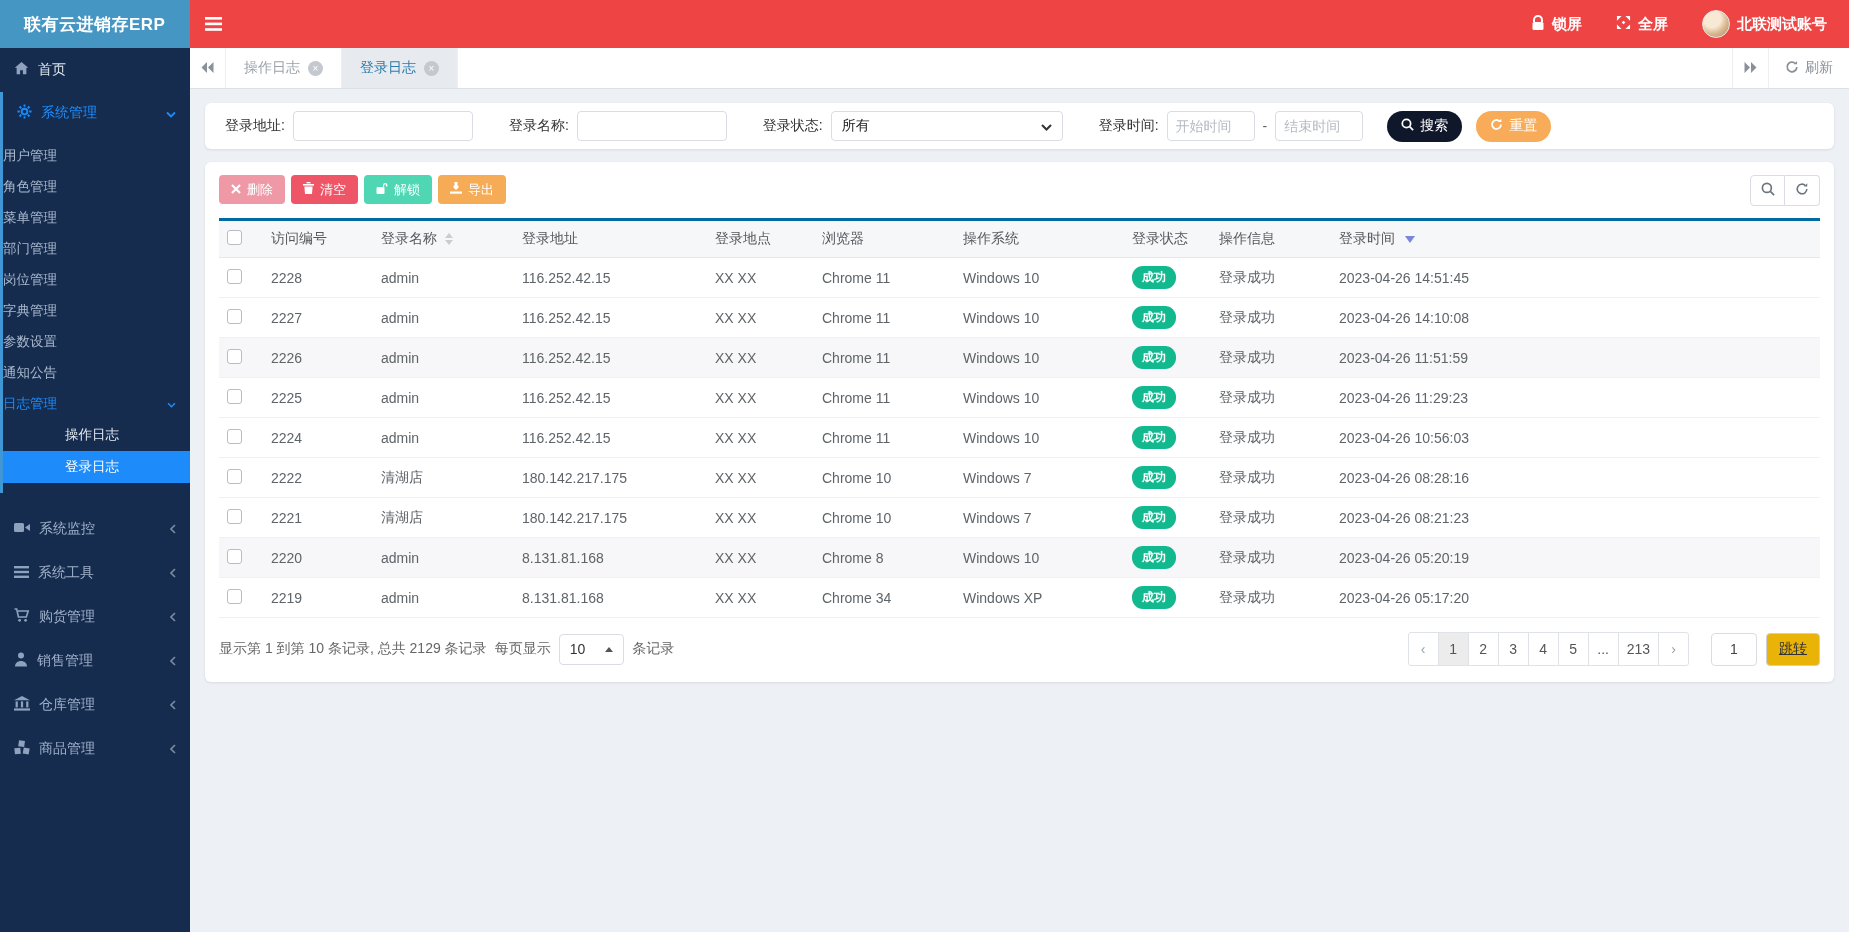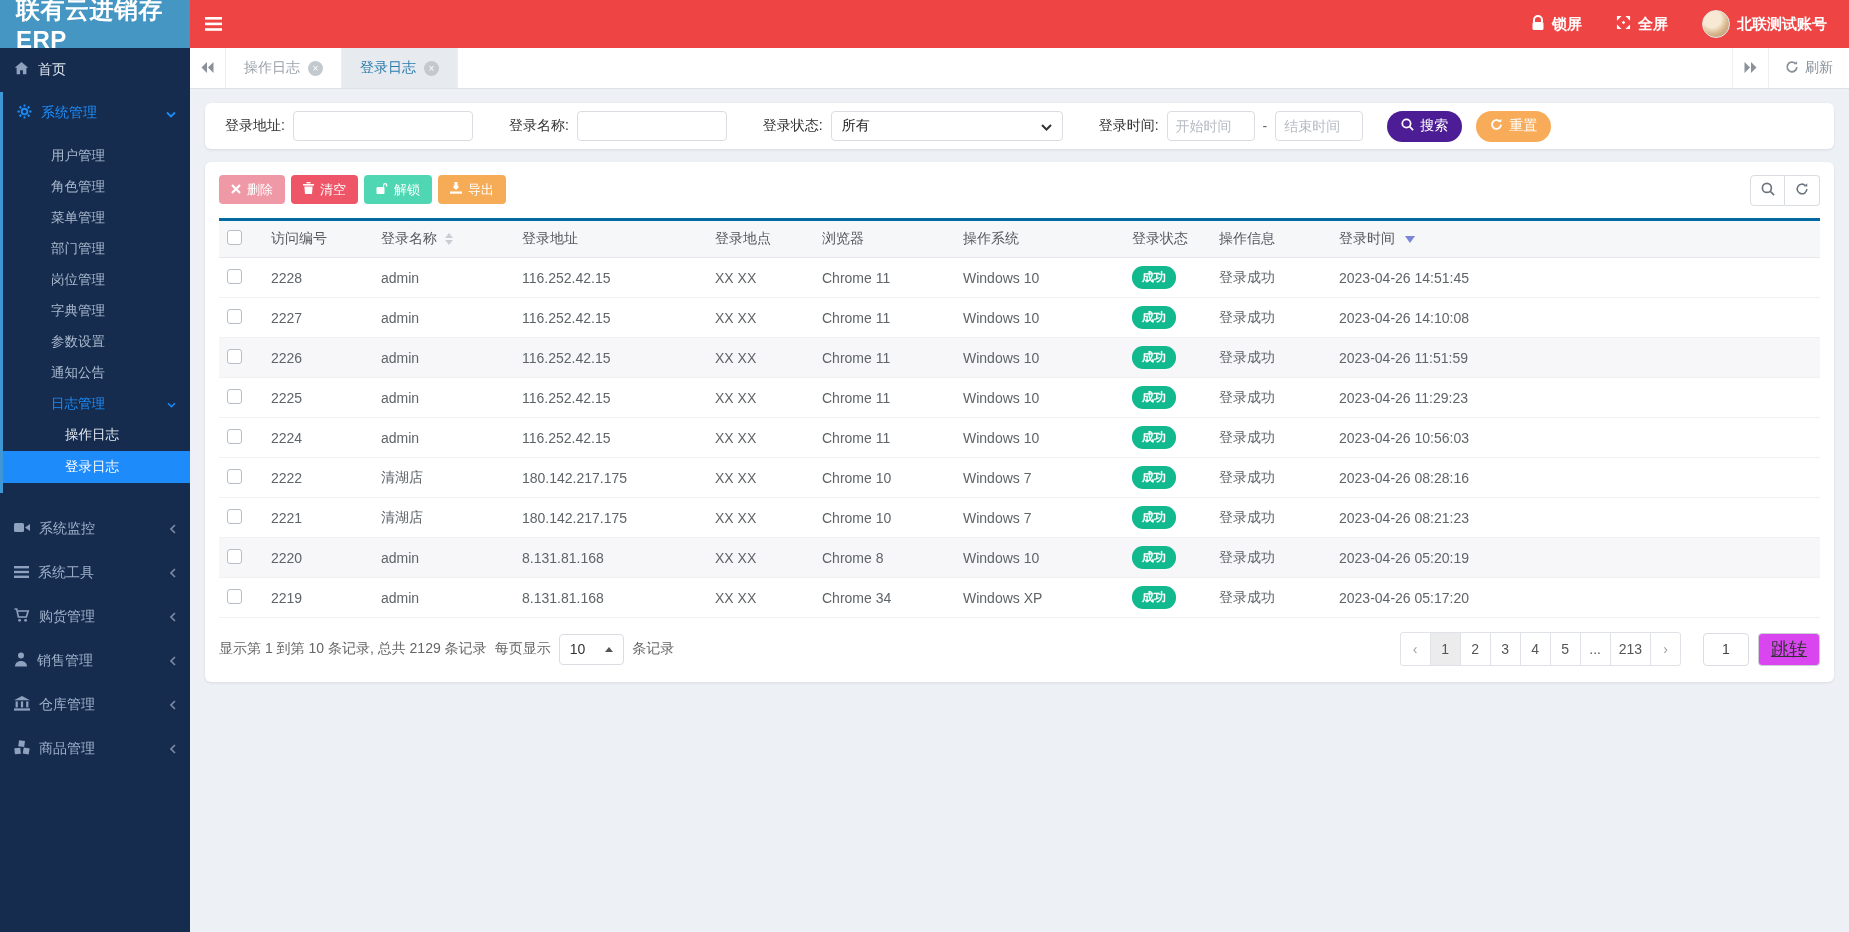--- a/index.html
+++ b/index.html
@@ -1,36 +1,36 @@
 <!DOCTYPE html>
 <html><head>
 <meta charset="utf-8">
 <style>
   * { margin:0; padding:0; box-sizing:border-box; }
   html,body { width:1849px; height:932px; overflow:hidden; font-family:"Liberation Sans","DejaVu Sans",sans-serif; }
   .app { display:grid; grid-template-columns:190px 1fr; grid-template-rows:48px 1fr; width:100%; height:100%; }
 
   
-  .logo { grid-column:1; grid-row:1; background:#4596c3; color:#fff; font-size:24px; font-weight:bold; display:flex; align-items:center; padding-left:16px; letter-spacing:.5px; }
+  .logo { grid-column:1; grid-row:1; background:#4596c3; color:#fff; font-size:17px; font-weight:bold; display:flex; align-items:center; padding-left:24px; letter-spacing:.5px; }
   .topbar { grid-column:2; grid-row:1; background:#ef4444; display:flex; align-items:center; color:#fff;text-align:center; }
   .hamburger { width:46px; height:48px; display:flex; align-items:center; justify-content:center; cursor:pointer; }
   .hamburger svg { display:block; }
   .topbar-right { margin-left:auto; display:flex; align-items:center; gap:34px; padding-right:22px; font-size:15px; font-weight:bold; }
   .top-item { display:flex; align-items:center; gap:7px; cursor:pointer; }
   .avatar { width:28px; height:28px; border-radius:50%; background:radial-gradient(circle at 35% 30%, #f7e9d4 0 35%, #d9b88f 60%, #a9876a); border:1px solid #e8e8e8; }
 
   
   .sidebar { grid-column:1; grid-row:2; background:#152c4f; color:#a7b6cc; font-size:14px; overflow:hidden; }
   .side-item { display:flex; align-items:center; gap:9px; padding:0 14px; height:44px; cursor:pointer; color:#c7d1e0; }
   .side-item .lbl { flex:1; }
   .side-item svg { flex:0 0 auto; }
   .side-top { display:flex; align-items:center; gap:9px; padding:0 14px; height:42px; cursor:pointer; }
   .tree-open { border-left:3px solid #3f97d6; }
   .blue-text { color:#1d8cf8 !important; }
-  .submenu-item { height:31px; display:flex; align-items:center; padding-left:48px; cursor:pointer; color:#aab9cd; font-size:13.5px; }
+  .submenu-item { height:31px; display:flex; align-items:center; cursor:pointer; color:#aab9cd; font-size:13.5px; }
   .submenu-item2 { height:32px; display:flex; align-items:center; padding-left:62px; cursor:pointer; color:#e3e9f1; font-size:13.5px; }
   .submenu-item2.active { background:#1e8bfb; color:#fff; }
   .grp { padding:6px 0 10px; }
   .chev { margin-left:auto; color:#7c8aa3; }
 
   
   .main { grid-column:2; grid-row:2; display:flex; flex-direction:column; background:#edf0f5; overflow:hidden; }
   .tabbar { height:41px; background:#fff; border-bottom:1px solid #dde1e6; display:flex; align-items:stretch; flex:0 0 auto; }
   .tab-nav { width:36px; display:flex; align-items:center; justify-content:center; color:#8a9199; cursor:pointer; border-right:1px solid #eceff2; }
   .tab { display:flex; align-items:center; gap:8px; padding:0 18px; font-size:14px; color:#9aa3ab; cursor:pointer; border-right:1px solid #eceff2; }
@@ -46,21 +46,21 @@
   .filter-card { display:flex; align-items:center; padding:8px 14px; gap:8px; height:46px; margin-bottom:13px; font-size:14px; color:#333; }
   .f-label { white-space:nowrap; margin-left:6px; }
   .f-input { height:30px; border:1px solid #d9dde2; border-radius:4px; padding:0 8px; font-size:14px; color:#333; outline:none; }
   .f-input::placeholder { color:#b6bcc4; }
   .in-address { width:180px; } .in-name { width:150px; }
   .sel { width:232px; height:30px; border:1px solid #d9dde2; border-radius:4px; display:flex; align-items:center; padding:0 10px; cursor:pointer; color:#222; }
   .sel .chevd { margin-left:auto; color:#333; }
   .in-date { width:88px; }
   .dash { color:#666; }
   .pill { height:31px; border:none; border-radius:17px; color:#fff; font-size:14px; padding:0 14px; display:inline-flex; align-items:center; gap:6px; cursor:pointer; margin-left:6px; }
-  .btn-search { background:#4c1d95; }
+  .btn-search { background:#0f172a; }
   .btn-reset { background:#f8ab58; }
 
   
   .table-card { padding:13px 14px 16px; }
   .toolbar { display:flex; align-items:flex-start; margin-bottom:12px; }
   .tb-btn { height:29px; border:none; border-radius:4px; color:#fff; font-size:13px; padding:0 12px; display:inline-flex; align-items:center; gap:6px; cursor:pointer; margin-right:6px; }
   .btn-del { background:#ef99a7; cursor:not-allowed; }
   .btn-clear { background:#ee5566; }
   .btn-unlock { background:#4fd6b2; }
   .btn-export { background:#f6ab57; }
@@ -84,21 +84,21 @@
   .pager-row { display:flex; align-items:center; margin-top:14px; font-size:14px; color:#666; }
   .pgsize { display:inline-flex; align-items:center; gap:20px; border:1px solid #d9dde2; border-radius:4px; height:31px; padding:0 10px; margin:0 8px; cursor:pointer; color:#333; }
   .caret-up-f { width:0; height:0; border-left:4px solid transparent; border-right:4px solid transparent; border-bottom:5px solid #555; }
   .pager { margin-left:auto; display:flex; align-items:center; }
   .pg { min-width:31px; height:34px; border:1px solid #dfe2e6; background:#fff; color:#555; display:flex; align-items:center; justify-content:center; padding:0 8px; margin-left:-1px; cursor:pointer; font-size:14px; }
   .pg.nav { color:#98a0a8; }
   .pg.active { background:#ececec; }
   .pg:first-child { border-radius:3px 0 0 3px; }
   .pg.last { border-radius:0 3px 3px 0; }
   .jump-input { width:46px; height:33px; border:1px solid #d9dde2; border-radius:4px; text-align:center; font-size:14px; color:#444; margin-left:22px; outline:none; }
-  .jump-btn { height:33px; border:1px solid #ccd0d5; background:#d946ef; border-radius:4px; padding:0 12px; font-size:18px; color:#333; margin-left:9px; cursor:pointer;text-decoration:underline; }
+  .jump-btn { height:33px; border:1px solid #ccd0d5; background:#eab308; border-radius:4px; padding:0 12px; font-size:14px; color:#333; margin-left:9px; cursor:pointer;text-decoration:underline; }
 </style>
 </head>
 <body>
 
 <div class="app">
 
   <div class="logo">
     <span>联有云进销存ERP</span>
   </div>
 

